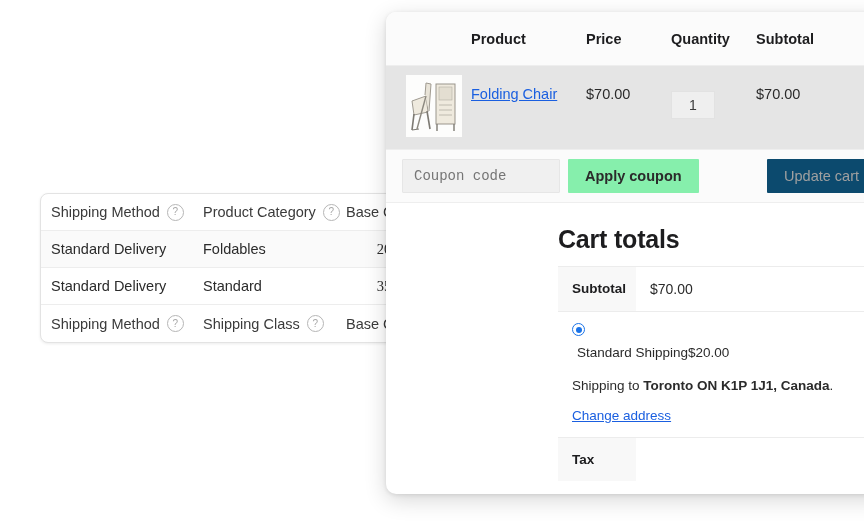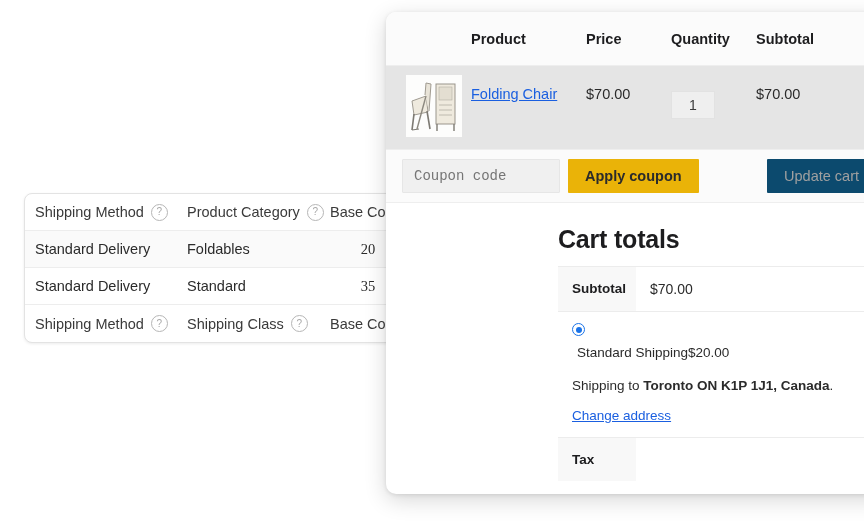--- a/index.html
+++ b/index.html
@@ -14,21 +14,21 @@
     font-family: "Liberation Sans", "DejaVu Sans", sans-serif;
     color: #1d1d1f;
     overflow: hidden;
     position: relative;
     -webkit-font-smoothing: antialiased;
   }
 
   
   .shipping-table {
     position: absolute;
-    left: 24px;
+    left: 40px;
     top: 193px;
     width: 450px;
     background: #ffffff;
     border: 1px solid #e3e3e3;
     border-radius: 8px;
     overflow: hidden;
     box-shadow: 0 1px 3px rgba(0,0,0,0.08);
     z-index: 1;
   }
   .st-row {
@@ -168,21 +168,21 @@
     font-size: 14px;
     color: #8a8a8a;
     font-family: Liberation Mono, monospace;
     outline: none;
     border-radius: 1px;
   }
   .apply-btn {
     height: 34px;
     margin-left: 8px;
     padding: 0 17px;
-    background: #eab308;
+    background: #86efac;
     border: none;
     font-size: 14.5px;
     font-weight: bold;
     color: #2b2b2b;
     font-family: "Liberation Sans", sans-serif;
     cursor: pointer;
     border-radius: 1px;
   }
   .update-btn {
     height: 34px;

